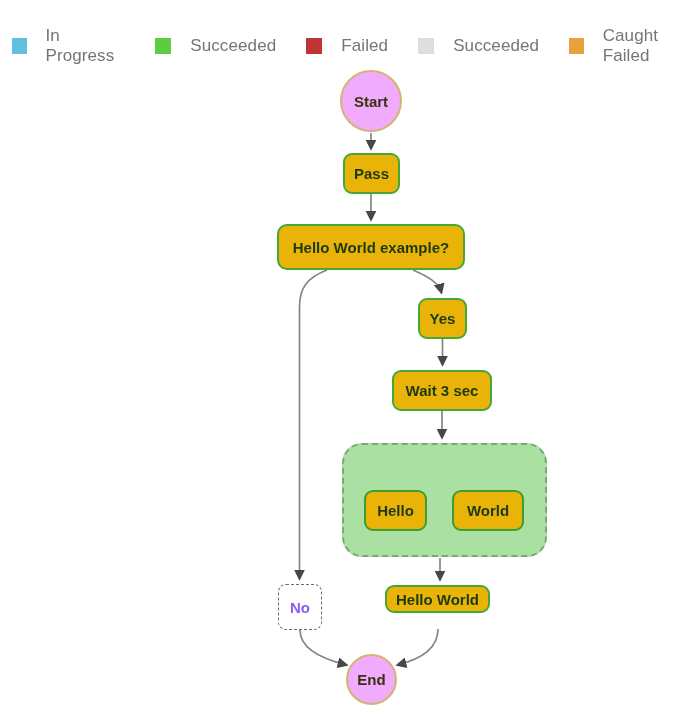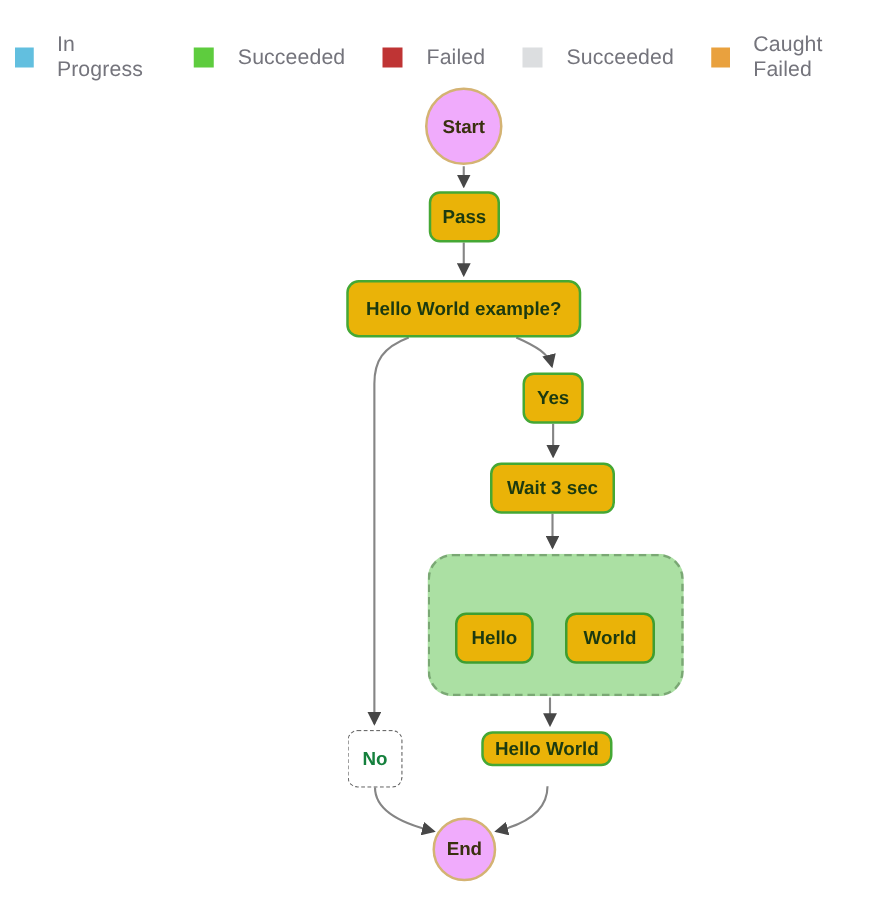--- a/index.html
+++ b/index.html
@@ -15,21 +15,21 @@
   
   svg.edges{position:absolute;top:0;left:0;z-index:1;pointer-events:none;}
   .edge{fill:none;stroke:#858585;stroke-width:1.7;}
 
   
   .node{position:absolute;z-index:2;display:flex;align-items:center;justify-content:center;
         box-sizing:border-box;font-weight:bold;font-size:15px;color:#1c3a10;cursor:pointer;}
   .state{background:#eab308;border:2px solid #45a834;border-radius:9px;}
   .terminal{background:#f0abfc;border:2px solid #d4b373;border-radius:50%;color:#39300f;}
   .parallel{background:#abe0a3;border:2px dashed #7aa874;border-radius:20px;}
-  .ghost{background:#ffffff;border:1.6px dashed #6d6d6d;border-radius:8px;color:#15803d;}
+  .ghost{background:#ffffff;border:1.6px dashed #6d6d6d;border-radius:8px;color:#8b5cf6;}
 </style>
 </head>
 <body>
 
 <div class="canvas">
 
   <div class="legend">
     <div class="legend-item">
       <span class="swatch" style="background-color: rgb(98, 191, 223);"></span>
       <span class="legend-label">In Progress</span>

